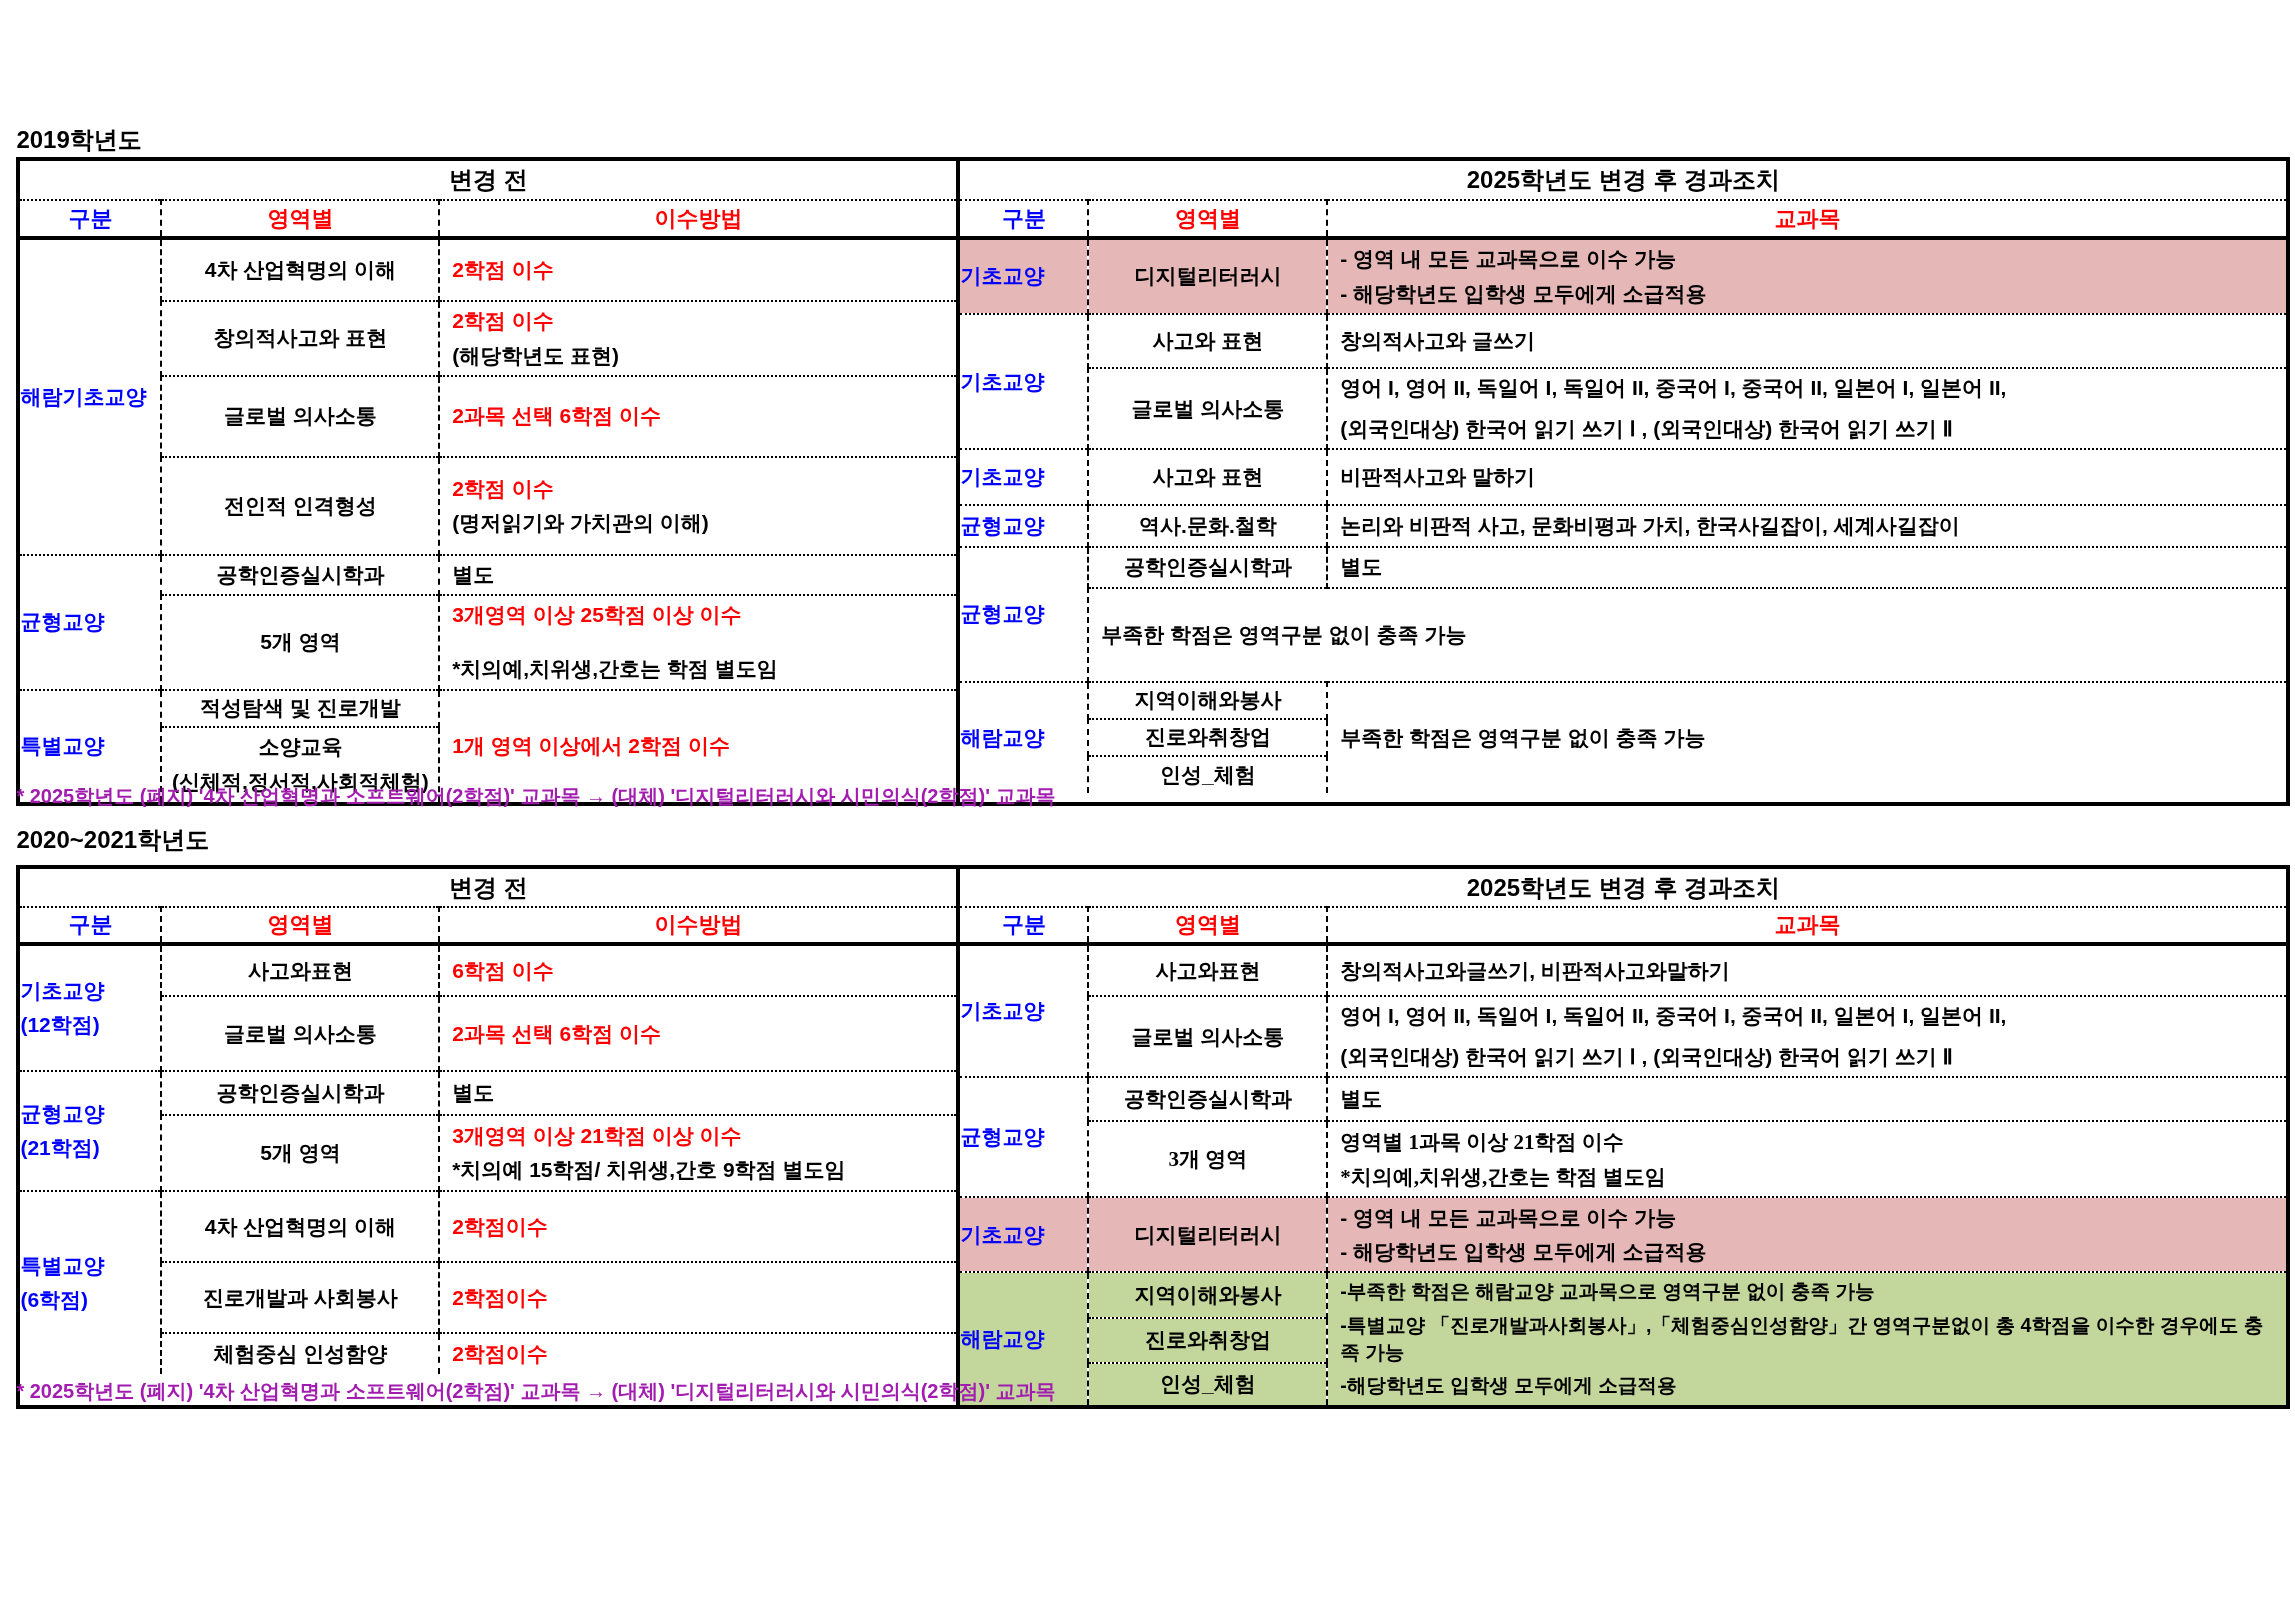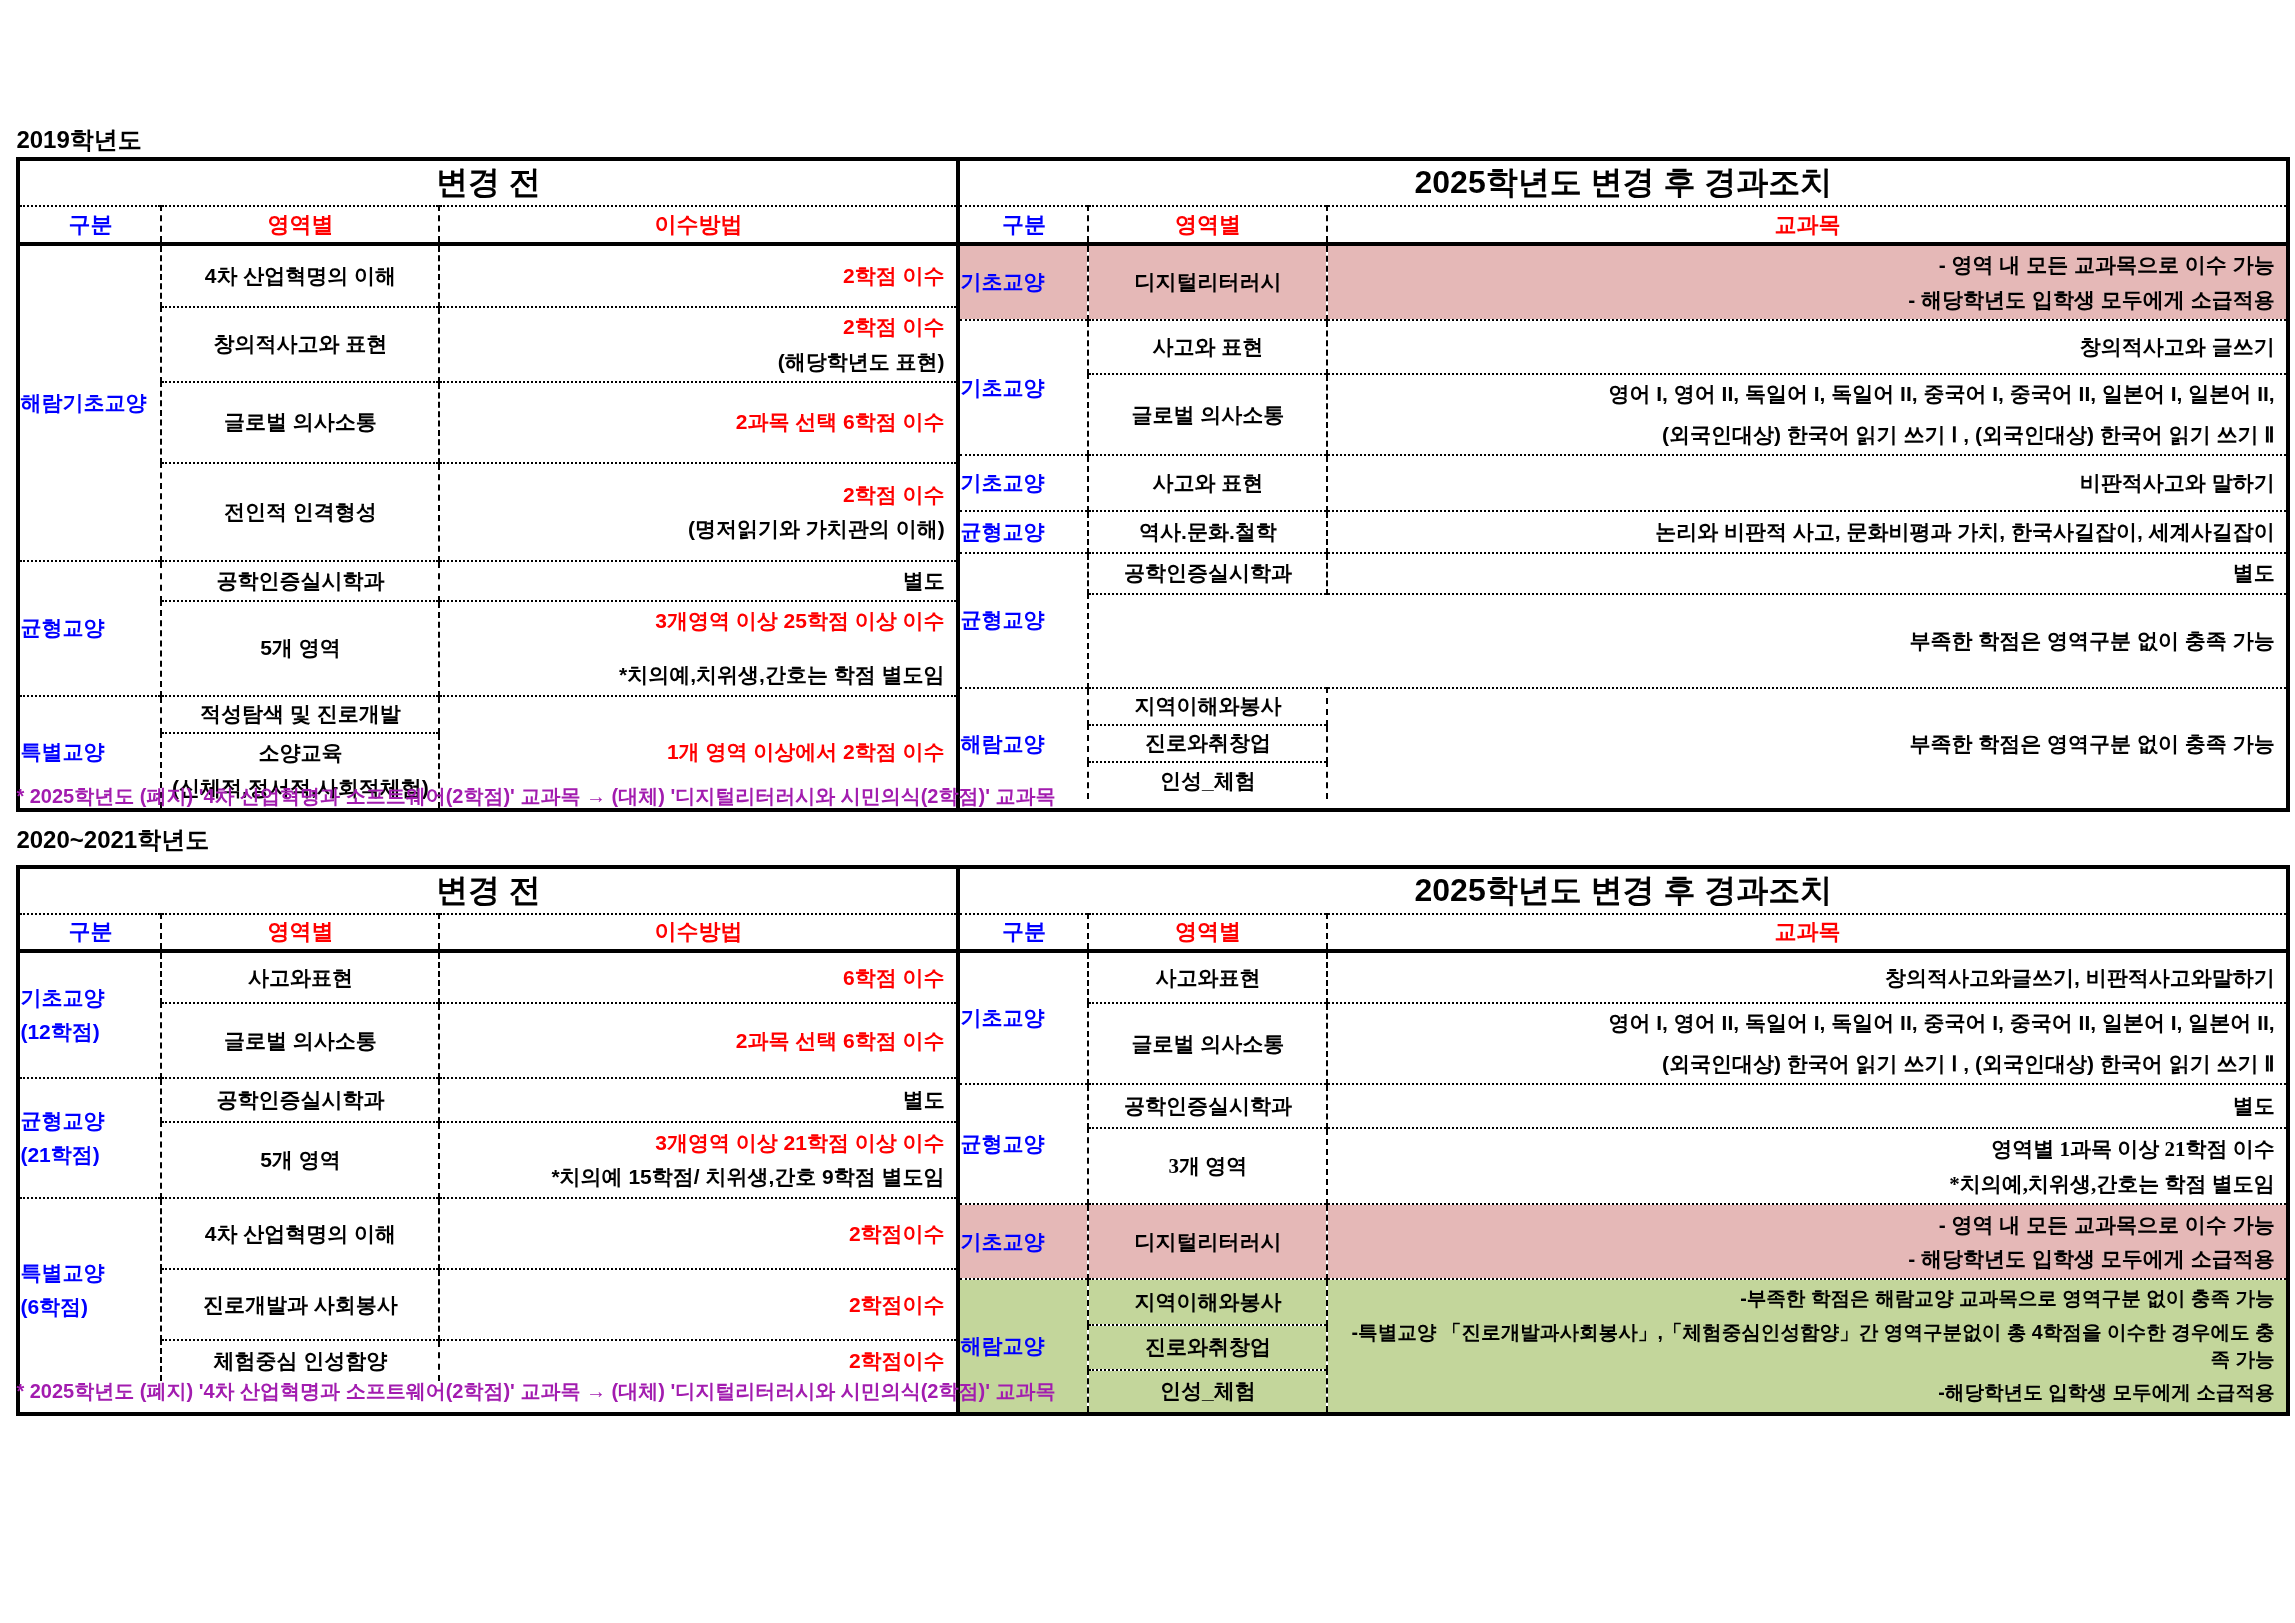--- a/index.html
+++ b/index.html
@@ -6,27 +6,27 @@
   body{width:2295px;height:1623px;font-family:"Liberation Sans",sans-serif;font-weight:bold;color:#000;overflow:hidden;}
   .page{position:relative;width:2295px;height:1623px;}
   .sec-title{position:absolute;left:16.4px;font-size:24px;letter-spacing:0;}
   .tablewrap{position:absolute;left:16.4px;display:flex;border:4.6px solid #000;}
   .half{box-sizing:content-box;}
   .half.left{border-right:4.6px solid #000;}
   table{border-collapse:collapse;border-style:hidden;table-layout:fixed;}
   td{padding:0;margin:0;font-weight:bold;font-size:21px;vertical-align:middle;
      border-left:2px dashed #000;border-right:2px dashed #000;
      border-top:2px dotted #000;border-bottom:2px dotted #000;overflow:hidden;}
-  td.thead{font-size:32px;text-align:center;}
+  td.thead{font-size:24px;text-align:center;}
   tr.sub td{font-size:22px;text-align:center;border-bottom:4.6px solid #000;}
   .bluetxt{color:#0000ff;}
   .redtxt{color:#ff0000;}
   td.gubun{color:#0000ff;text-align:left;}
   td.area{text-align:center;}
-  td.method,td.subject{text-align:right;padding:5.2px 11.8px;}
+  td.method,td.subject{text-align:left;padding:5.2px 11.8px;}
   .line+.line{margin-top:6.5px;}
   .line.wgap{margin-top:13px;}
   .line.biggap{margin-top:26px;}
   .pink{background:#e5b8b7;}
   .green{background:#c3d69b;}
   .greensmall{font-size:19.6px;}
   .footnote{position:absolute;left:16.4px;color:#a21caf;font-size:20px;}
   .pageno{position:absolute;left:0;right:0;text-align:center;font-size:21.6px;font-weight:normal;}
 </style>
 </head>

